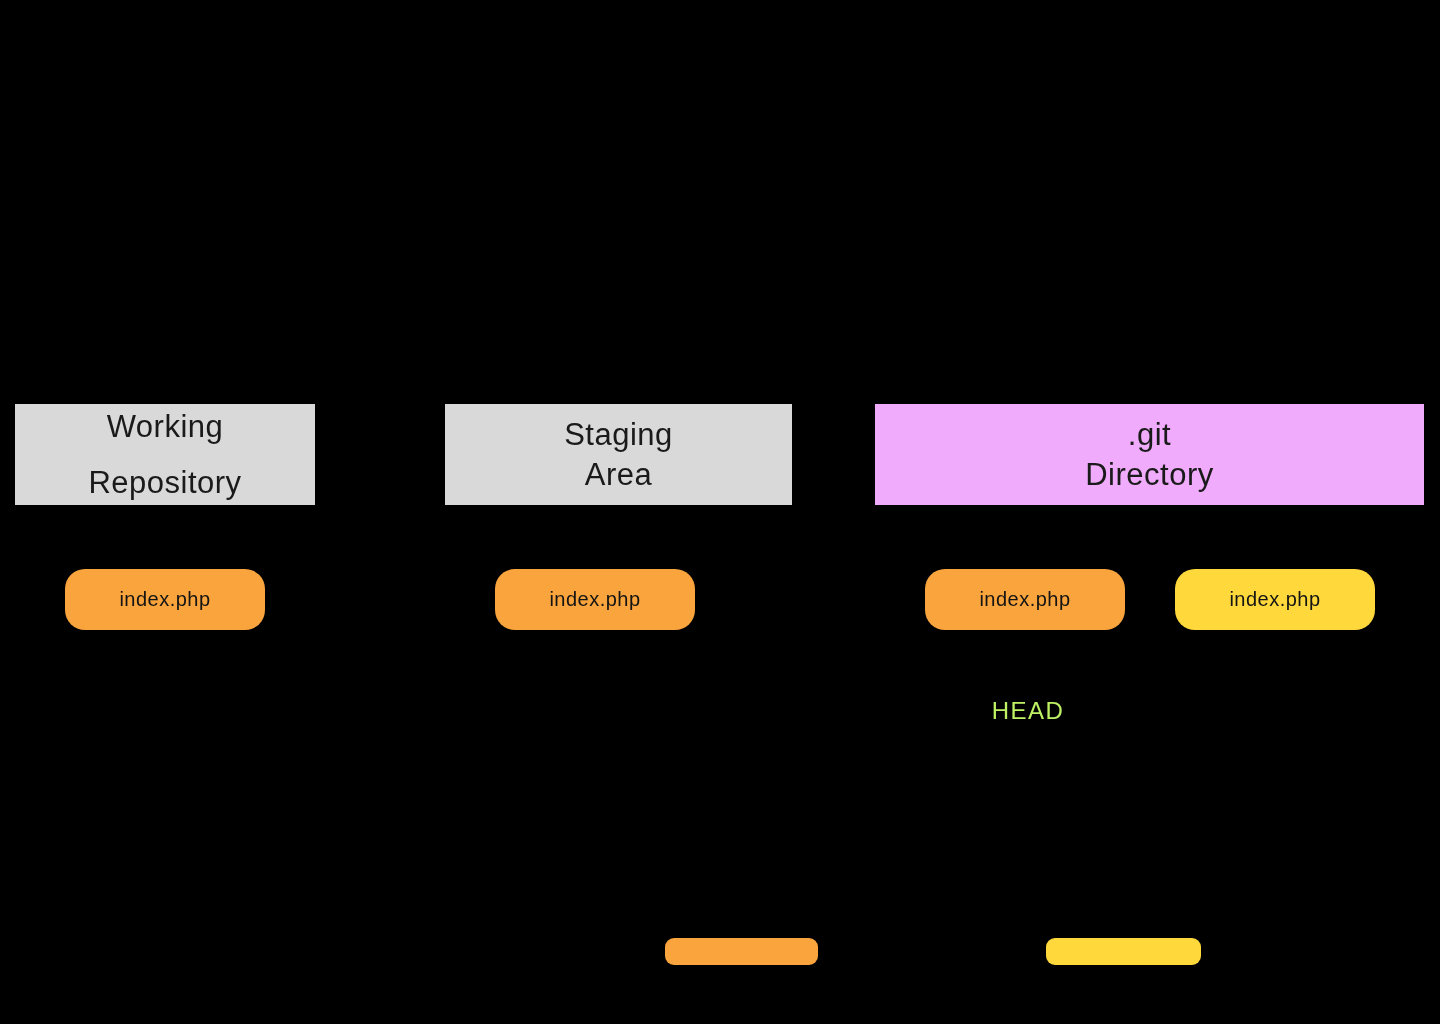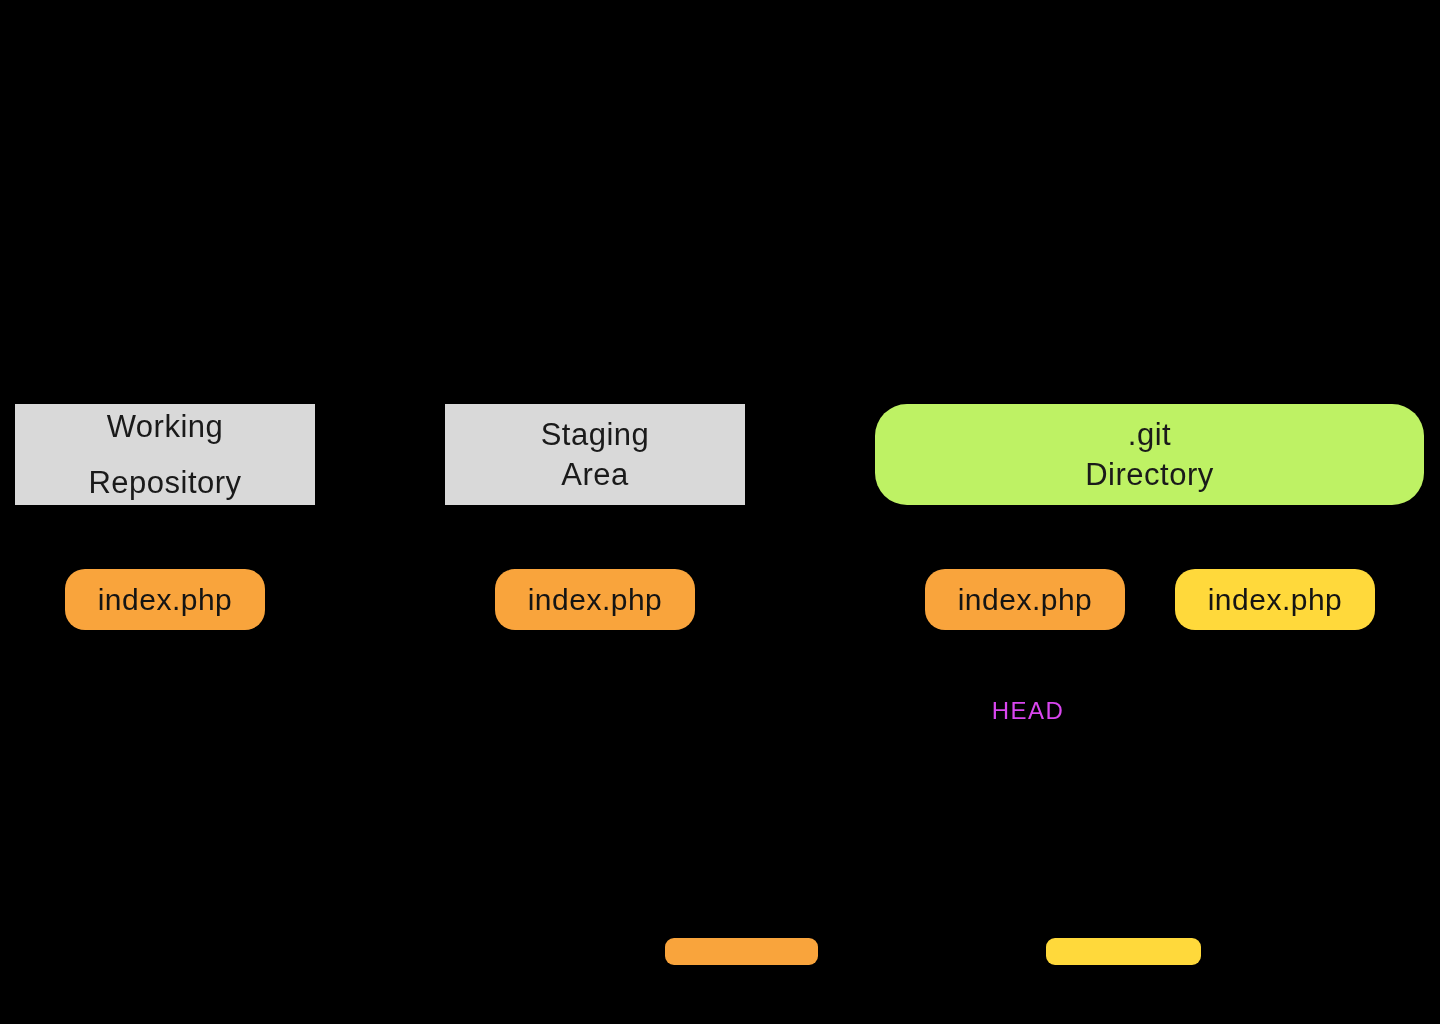--- a/index.html
+++ b/index.html
@@ -25,47 +25,47 @@
     flex-direction: column;
     align-items: center;
     justify-content: center;
     font-size: 31px;
     line-height: 40px;
     letter-spacing: 0.5px;
     font-weight: 500;
     text-align: center;
   }
   #hdr-working   { left: 15px;  width: 300px; }
-  #hdr-staging   { left: 445px; width: 300px; text-align: right; }
+  #hdr-staging   { left: 445px; width: 347px; text-align: right; }
   #hdr-repo      { left: 875px; width: 549px; }
   .file-chip {
     position: absolute;
     top: 569px;
     width: 200px;
     height: 61px;
     border-radius: 20px;
     display: flex;
     align-items: center;
     justify-content: center;
     color: #141414;
-    font-size: 30px;
+    font-size: 20px;
     font-weight: 400;
     letter-spacing: 0.5px;
   }
   #chip-working      { left: 65px; }
   #chip-staging      { left: 495px; }
   #chip-repo-orange  { left: 925px; }
   #chip-repo-yellow  { left: 1175px; }
   .head-label {
     position: absolute;
     left: 953px;
     top: 697px;
     width: 150px;
     text-align: center;
-    color: #d946ef;
+    color: #bef264;
     font-size: 24px;
     letter-spacing: 1.5px;
     font-weight: 400;
   }
   .legend-swatch {
     position: absolute;
     top: 938px;
     height: 27px;
     border-radius: 9px;
   }
@@ -80,21 +80,21 @@
   <div class="col-header" id="hdr-working" style="background-color: rgb(217, 217, 217); gap: 16px;">
     <span>Working</span>
     <span>Repository</span>
   </div>
 
   <div class="col-header" id="hdr-staging" style="background-color: rgb(217, 217, 217);">
     <span>Staging</span>
     <span>Area</span>
   </div>
 
-  <div class="col-header" id="hdr-repo" style="background-color: #bef264; border-radius: 32px;">
+  <div class="col-header" id="hdr-repo" style="background-color: #f0abfc;">
     <span>.git</span>
     <span>Directory</span>
   </div>
 
   <div class="file-chip" id="chip-working" style="background-color: rgb(249, 164, 60);">
     <span>index.php</span>
   </div>
 
   <div class="file-chip" id="chip-staging" style="background-color: rgb(249, 164, 60);">
     <span>index.php</span>

